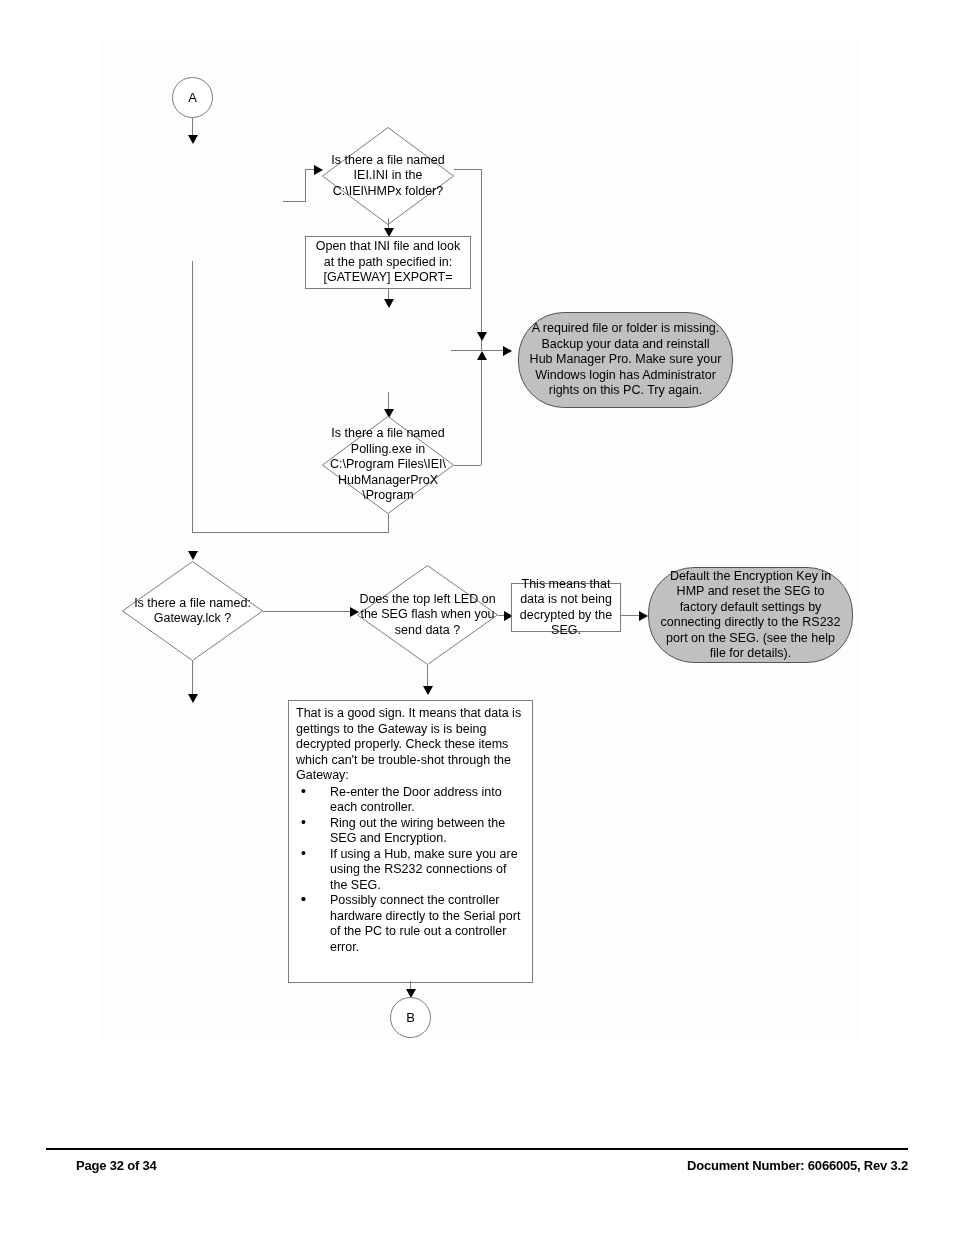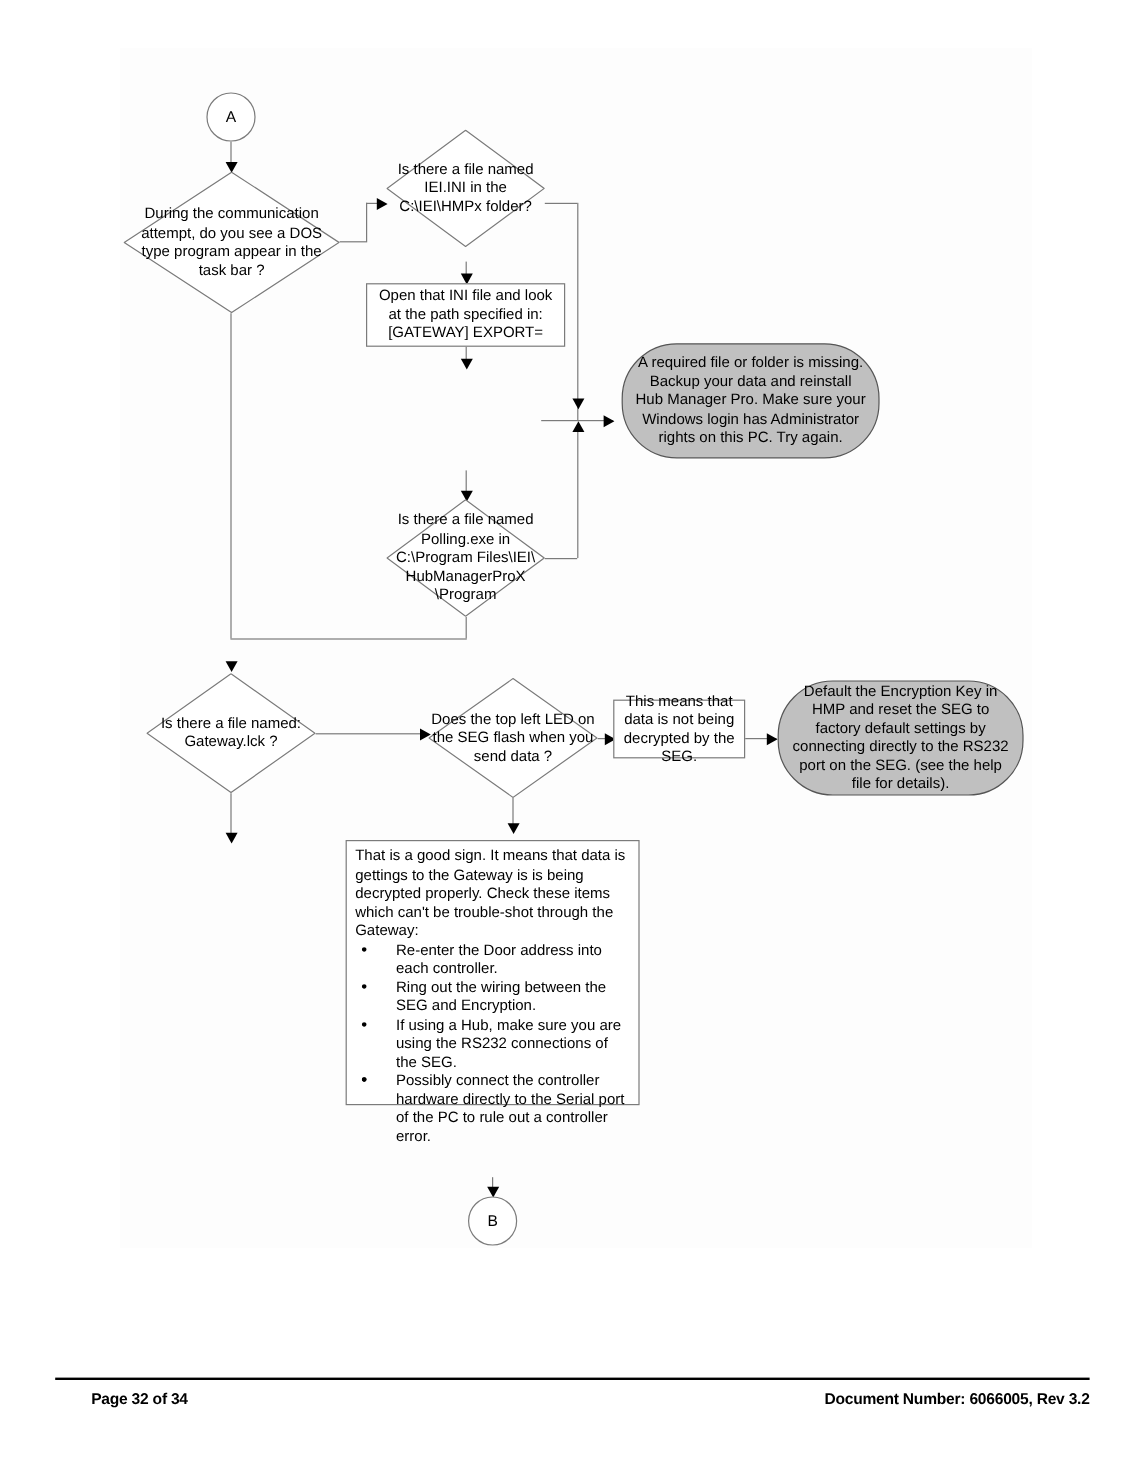--- a/index.html
+++ b/index.html
@@ -178,35 +178,29 @@
 
 <div id="page">
   <div id="page-tint"></div>
 
   <div class="shape circle" style="left:172px; top:77px; width:41px; height:41px;">
     <span>A</span>
   </div>
   <div class="ln v" style="left:192px; top:118px; height:20px;"></div>
   <div class="arrow down" style="left:188px; top:135px;"></div>
 
-  <div class="shape diamond" style="left:103px; top:143px; width:180px; height:118px;">
-    <svg class="dshape" viewBox="0 0 180 118" preserveAspectRatio="none">
-      <polygon points="90,0.5 179.5,59 90,117.5 0.5,59" fill="#ffffff" stroke="#7b7b7b" stroke-width="1"></polygon>
-    </svg>
-    <div class="dtext">During the communication attempt, do you see a DOS type program appear in the task bar ?</div>
-  </div>
 
   <div class="ln h" style="left:283px; top:201px; width:22px;"></div>
   <div class="ln v" style="left:305px; top:169px; height:33px;"></div>
   <div class="ln h" style="left:305px; top:169px; width:12px;"></div>
   <div class="arrow right" style="left:314px; top:165px;"></div>
 
   <div class="ln v" style="left:192px; top:261px; height:271px;"></div>
 
-  <div class="shape diamond" style="left:322px; top:108px; width:132px; height:98px;">
+  <div class="shape diamond" style="left:322px; top:127px; width:132px; height:98px;">
     <svg class="dshape" viewBox="0 0 132 98" preserveAspectRatio="none">
       <polygon points="66,0.5 131.5,49 66,97.5 0.5,49" fill="#ffffff" stroke="#7b7b7b" stroke-width="1"></polygon>
     </svg>
     <div class="dtext">Is there a file named IEI.INI in the C:\IEI\HMPx folder?</div>
   </div>
 
   <div class="ln v" style="left:388px; top:218px; height:14px;"></div>
   <div class="arrow down" style="left:384px; top:228px;"></div>
 
   <div class="ln h" style="left:454px; top:169px; width:27px;"></div>
@@ -235,21 +229,21 @@
   </div>
 
   <div class="ln h" style="left:454px; top:465px; width:27px;"></div>
   <div class="ln v" style="left:481px; top:360px; height:105px;"></div>
   <div class="arrow up" style="left:477px; top:351px;"></div>
 
   <div class="ln v" style="left:388px; top:514px; height:18px;"></div>
   <div class="ln h" style="left:192px; top:532px; width:197px;"></div>
   <div class="arrow down" style="left:188px; top:551px;"></div>
 
-  <div class="shape pill" style="left:518px; top:286px; width:215px; height:96px;">
+  <div class="shape pill" style="left:518px; top:312px; width:215px; height:96px;">
     <span>A required file or folder is missing. Backup your data and reinstall Hub Manager Pro. Make sure your Windows login has Administrator rights on this PC. Try again.</span>
   </div>
 
   <div class="shape diamond" style="left:122px; top:561px; width:141px; height:100px;">
     <svg class="dshape" viewBox="0 0 141 100" preserveAspectRatio="none">
       <polygon points="70.5,0.5 140.5,50 70.5,99.5 0.5,50" fill="#ffffff" stroke="#7b7b7b" stroke-width="1"></polygon>
     </svg>
     <div class="dtext">Is there a file named: Gateway.lck ?</div>
   </div>
 
@@ -277,21 +271,21 @@
     <span>This means that data is not being decrypted by the SEG.</span>
   </div>
 
   <div class="ln h" style="left:621px; top:615px; width:26px;"></div>
   <div class="arrow right" style="left:639px; top:611px;"></div>
 
   <div class="shape pill" style="left:648px; top:567px; width:205px; height:96px;">
     <span>Default the Encryption Key in HMP and reset the SEG to factory default settings by connecting directly to the RS232 port on the SEG. (see the help file for details).</span>
   </div>
 
-  <div class="shape rect left-align" style="left:288px; top:700px; width:245px; height:221px;">
+  <div class="shape rect left-align" style="left:288px; top:700px; width:245px; height:283px;">
     <p class="note-para">That is a good sign. It means that data is gettings to the Gateway is is being decrypted properly. Check these items which can't be trouble-shot through the Gateway:</p>
     <ul class="note-list">
       <li>
         <span class="bull">•</span>
         <span>Re-enter the Door address into each controller.</span>
       </li>
       <li>
         <span class="bull">•</span>
         <span>Ring out the wiring between the SEG and Encryption.</span>
       </li>

